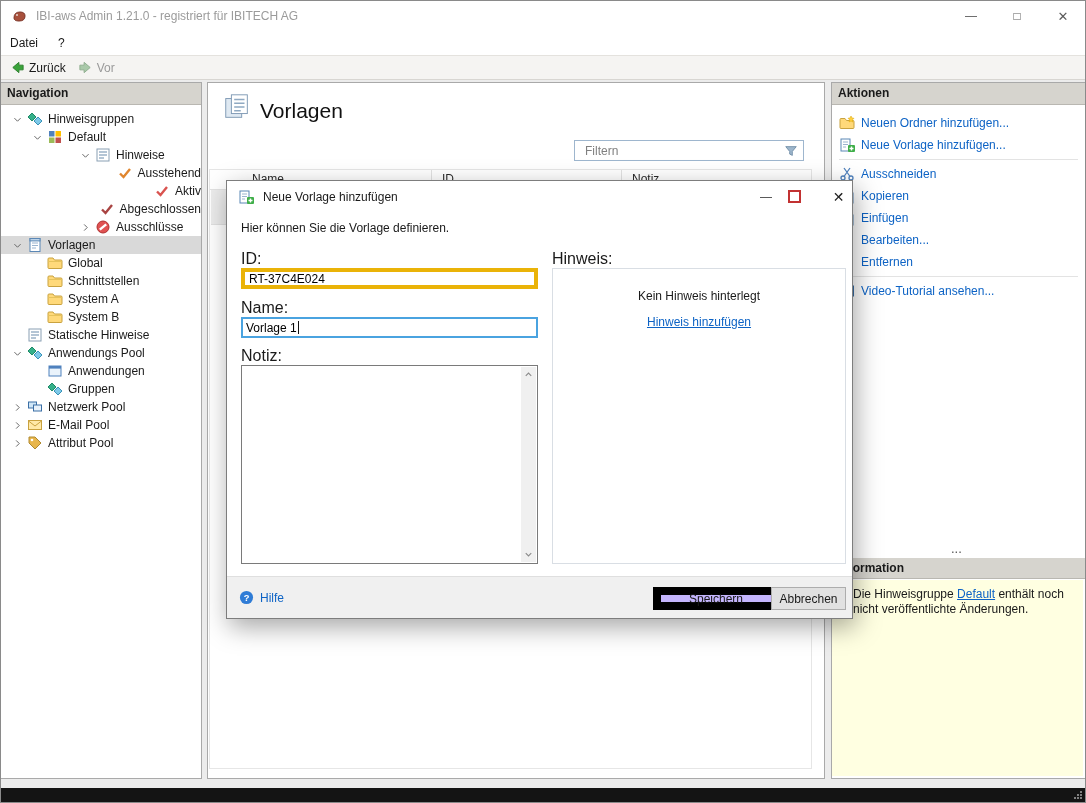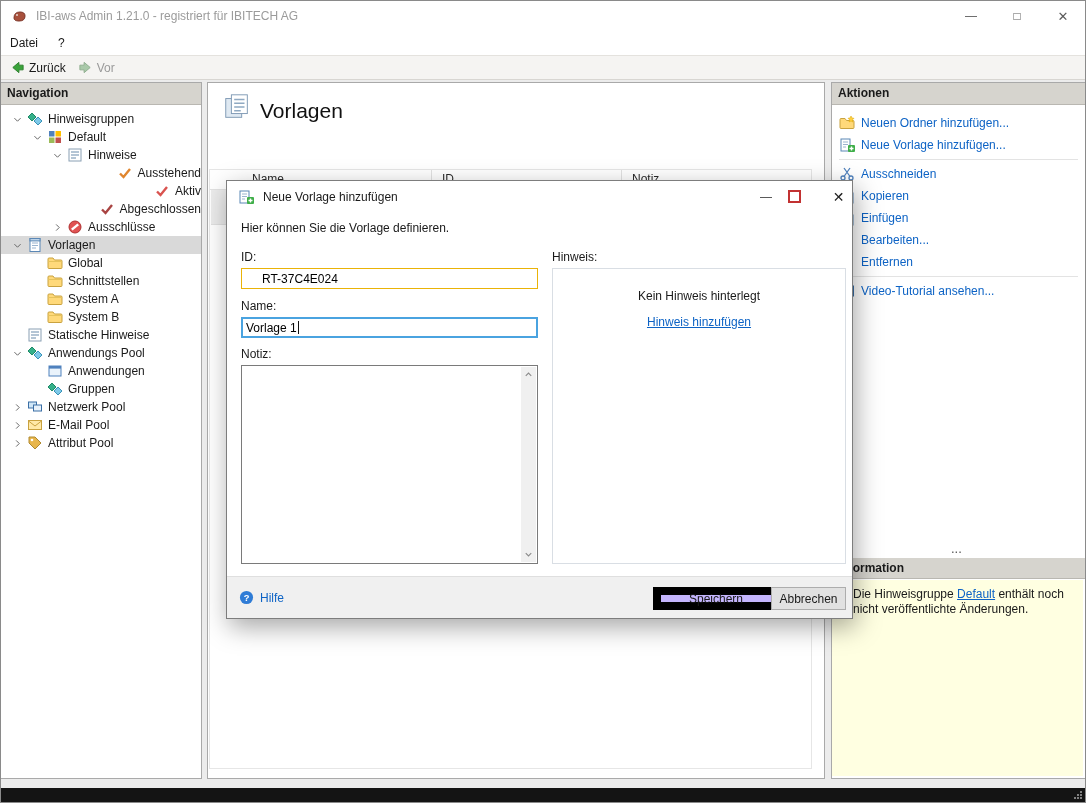--- a/index.html
+++ b/index.html
@@ -30,21 +30,21 @@
   
   .workspace{position:absolute;left:0;top:80px;width:1086px;height:708px;background:#ececec;}
   .panel{position:absolute;top:2px;height:697px;background:#fff;border:1px solid #a9a9a9;box-sizing:border-box;}
   .panel-header{height:21px;line-height:21px;background:#d6d4ce;border-bottom:1px solid #b9b7b1;font-size:12px;font-weight:bold;color:#1a1a1a;padding-left:6px;}
 
   
   .nav-panel{left:0;width:202px;}
   .tree{padding-top:5px;}
   .trow{height:18px;display:flex;align-items:center;font-size:12px;color:#1a1a1a;white-space:nowrap;}
   .trow.selected{background:#d9d9d9;}
-  .lvl0{padding-left:8px;}.lvl1{padding-left:28px;}.lvl2{padding-left:48px;}.lvl3{padding-left:68px;justify-content:flex-end;}
+  .lvl0{padding-left:8px;}.lvl1{padding-left:28px;}.lvl2{padding-left:76px;}.lvl3{padding-left:68px;justify-content:flex-end;}
   .chev{width:16px;height:16px;flex:0 0 16px;display:flex;align-items:center;justify-content:center;}
   .chev svg{width:11px;height:11px;}
   .chev.open svg{transform:rotate(90deg);}
   .ticon{width:16px;height:16px;flex:0 0 16px;margin-left:2px;}
   .ticon svg{width:16px;height:16px;display:block;}
   .tlab{margin-left:5px;}
   .c-orange{color:#e0862e;}.c-red{color:#d9534f;}.c-dred{color:#a94442;}
 
   
   .main-panel{left:207px;width:618px;}
@@ -85,26 +85,26 @@
   .dlg-title{position:relative;height:31px;background:#fff;display:flex;align-items:center;}
   .dlg-icon{width:16px;height:16px;margin-left:11px;}
   .dlg-icon svg{width:16px;height:16px;}
   .dlg-title-text{font-size:12px;color:#1a1a1a;margin-left:9px;}
   .dlg-min{position:absolute;left:526px;top:0;width:26px;height:31px;display:flex;align-items:center;justify-content:center;color:#444;font-size:12px;}
   .dlg-max{position:absolute;left:556px;top:0;width:22px;height:31px;display:flex;align-items:center;justify-content:center;}
   .red-square{width:9px;height:9px;border:2px solid #c23232;}
   .dlg-close{position:absolute;left:598px;top:0;width:27px;height:31px;display:flex;align-items:center;justify-content:center;color:#222;font-size:14px;}
   .dlg-body{position:relative;height:366px;}
   .dlg-desc{position:absolute;left:14px;top:9px;font-size:12px;color:#1a1a1a;}
-  .flabel{position:absolute;font-size:12px;color:#1a1a1a;}
+  .flabel{position:absolute;font-size:16px;color:#1a1a1a;}
   .lab-id{left:14px;top:38px;}
   .lab-name{left:14px;top:87px;}
   .lab-notiz{left:14px;top:135px;}
   .lab-hinweis{left:325px;top:38px;}
-  .inputbox{position:absolute;left:14px;width:297px;height:21px;border:1px solid #eab308;background:#fff;box-sizing:border-box;font-size:12px;display:flex;align-items:center;padding-left:20px;}
+  .inputbox{position:absolute;left:14px;width:297px;height:21px;border:4px solid #eab308;background:#fff;box-sizing:border-box;font-size:12px;display:flex;align-items:center;padding-left:4px;}
   .in-id{top:56px;}
   .in-name{top:105px;border:2px solid #4aa3e0;padding-left:3px;}
   .caret{display:inline-block;width:1px;height:13px;background:#111;margin-left:1px;}
   .notiz{position:absolute;left:14px;top:153px;width:297px;height:199px;border:1px solid #7a7a7a;background:#fff;box-sizing:border-box;}
   .vscroll{position:absolute;right:1px;top:1px;bottom:1px;width:15px;background:#f0f0f0;}
   .sarrow{position:absolute;left:2px;width:11px;height:11px;}
   .sarrow svg{width:11px;height:11px;display:block;}
   .sarrow.up{top:2px;}
   .sarrow.down{bottom:2px;transform:rotate(180deg);}
   .hinweis-panel{position:absolute;left:325px;top:56px;width:294px;height:296px;border:1px solid #d9dee4;box-sizing:border-box;display:flex;flex-direction:column;align-items:center;padding-top:20px;gap:12px;}
@@ -488,20 +488,26 @@
           <span class="tlab">Attribut Pool</span>
         </div>
       </div>
     </div>
 
     <div class="panel main-panel">
       <span class="main-head-icon"><svg viewBox="0 0 32 32">
             <use href="#i-pages"></use>
           </svg></span>
       <div class="page-title">Vorlagen</div>
+      <div class="filter-box">
+        <span class="filter-text">Filtern</span>
+        <svg viewBox="0 0 16 16">
+            <use href="#i-funnel"></use>
+          </svg>
+      </div>
       <div class="table">
         <div class="thead">
           <div class="th th1">Name</div>
           <div class="th th2">ID</div>
           <div class="th th3">Notiz</div>
           <span class="sort-ind"><svg viewBox="0 0 16 16">
                 <use href="#i-up"></use>
               </svg></span>
         </div>
         <div class="sel-row"></div>

